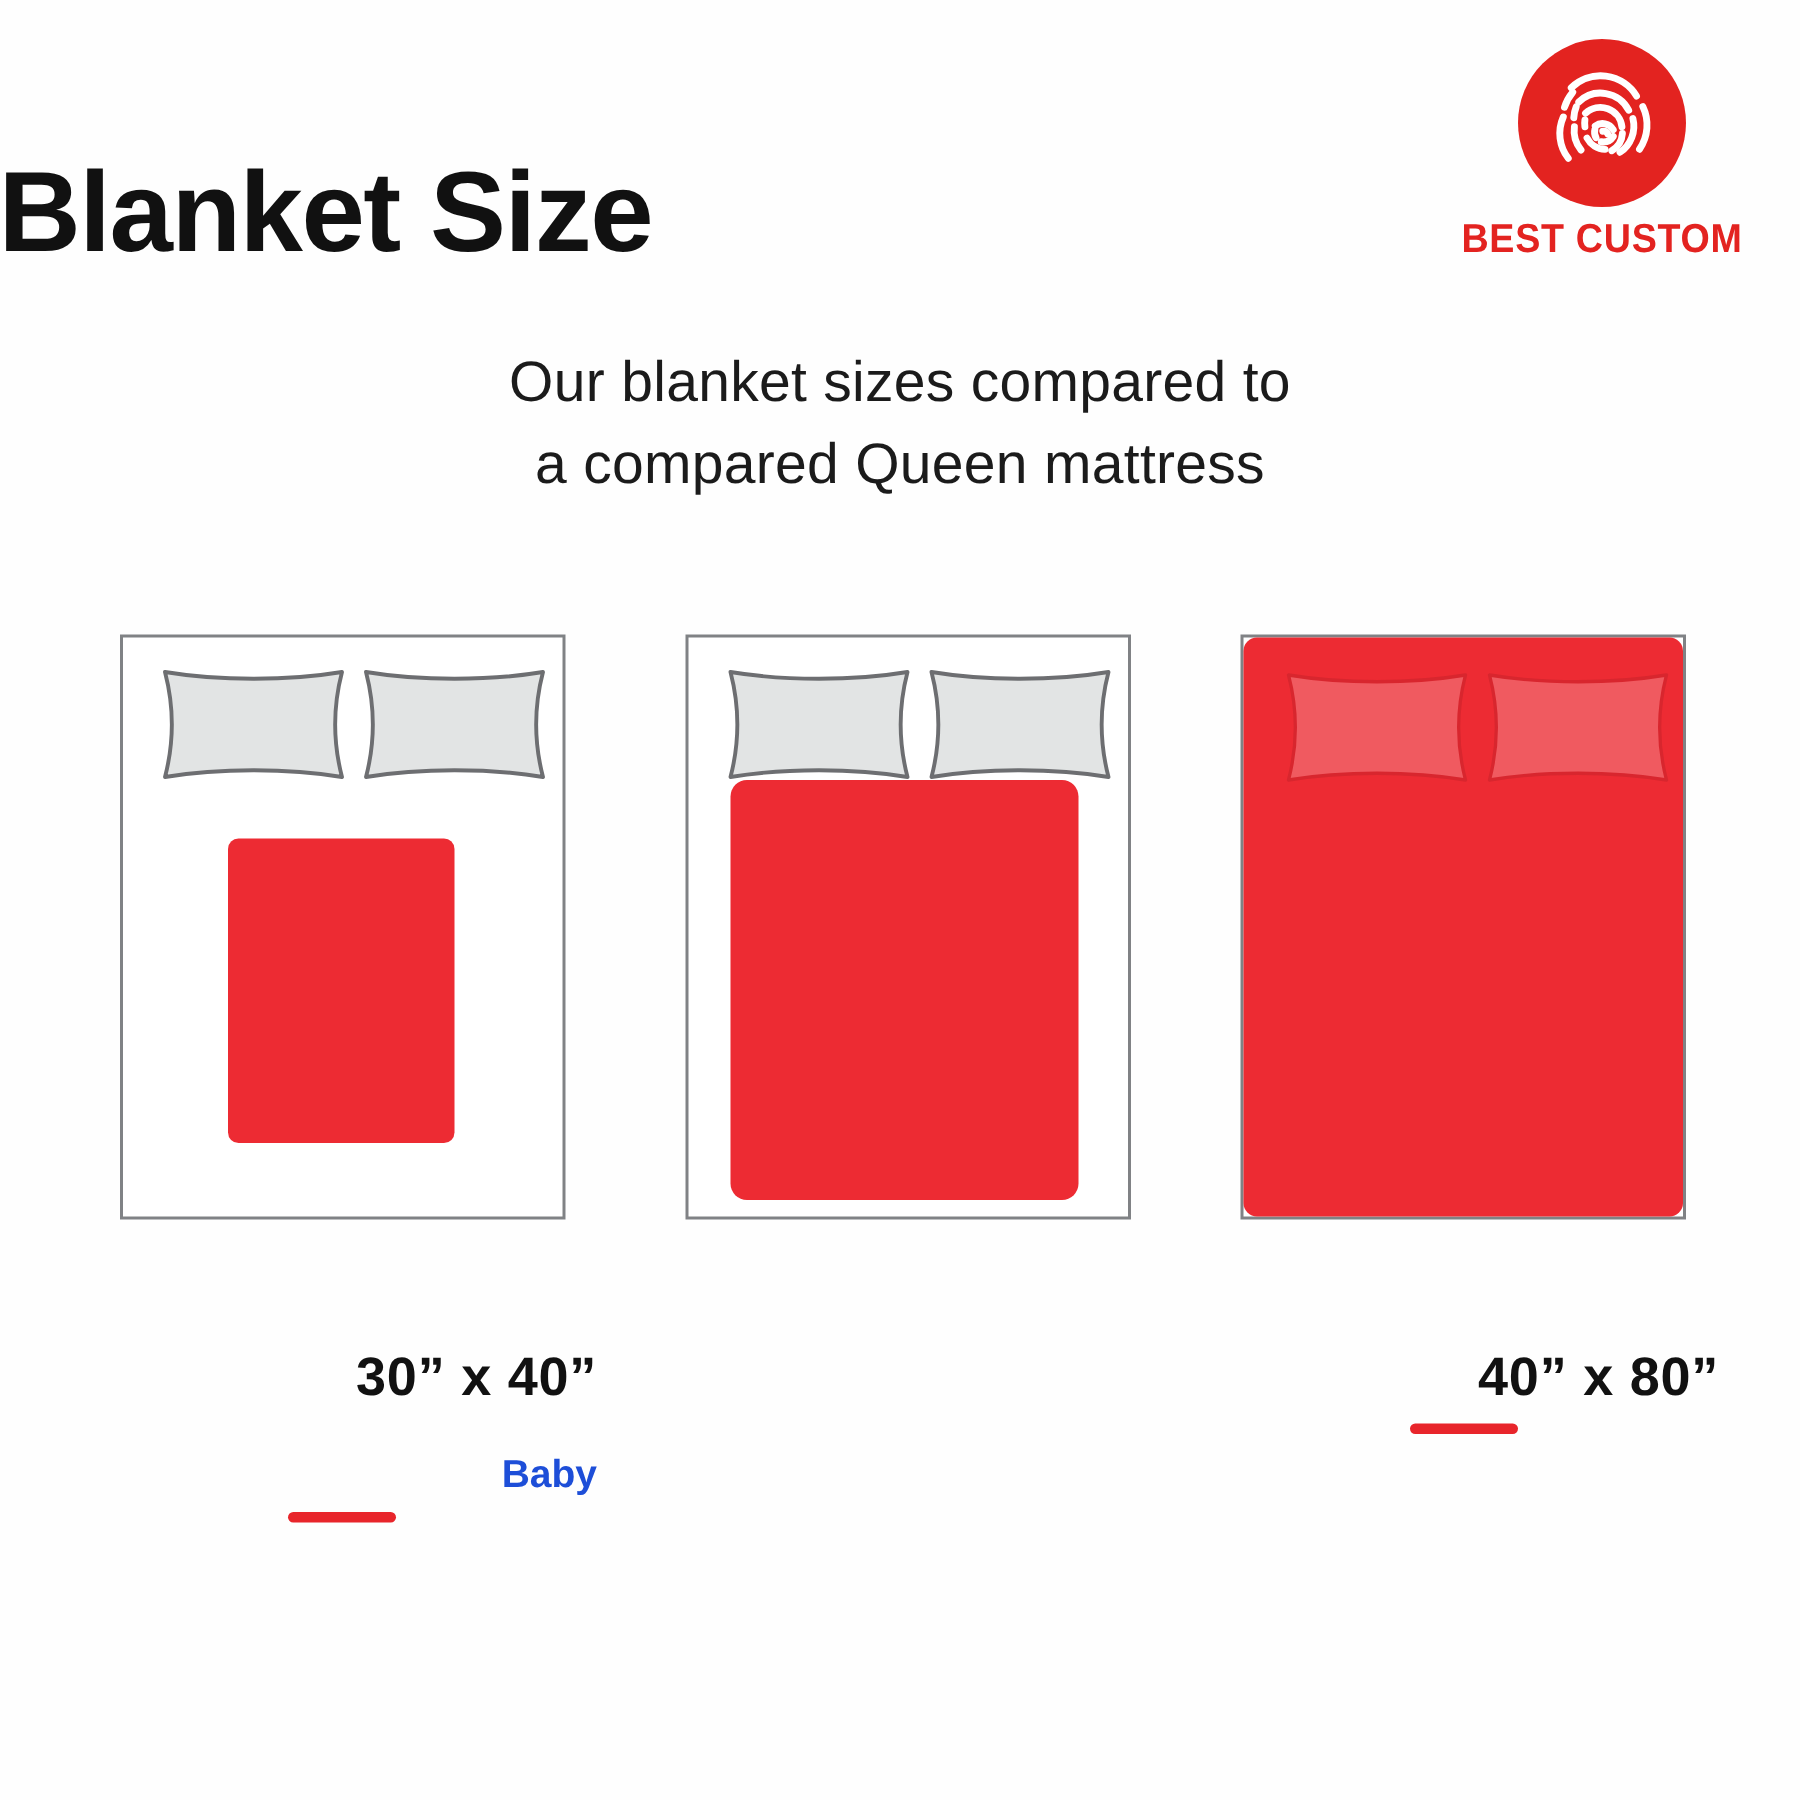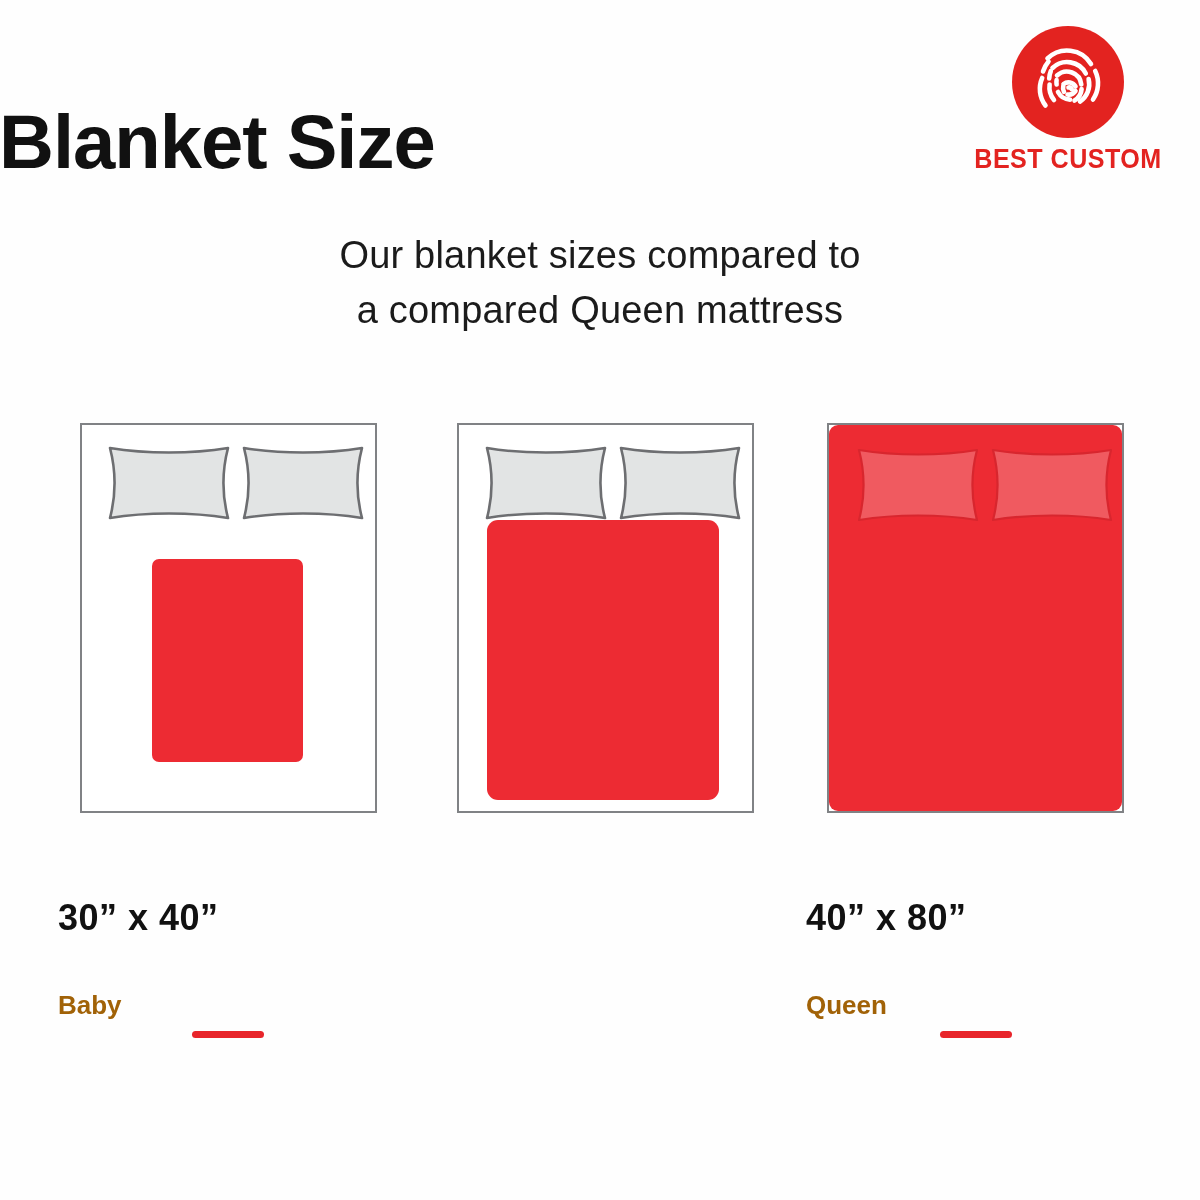--- a/index.html
+++ b/index.html
@@ -157,38 +157,38 @@
     position: absolute;
     top: 900px;
     left: 0;
     width: 1200px;
     height: 140px;
   }
   .caption {
     position: absolute;
     top: 0;
     width: 340px;
-    text-align: left;
+    text-align: right;
   }
   .cap-0 { left: 58px;  }
   .cap-1 { left: 432px; }
   .cap-2 { left: 806px; }
 
   .cap-dims {
     font-size: 36px;
     font-weight: 700;
     color: #111111;
     letter-spacing: 0.5px;
     line-height: 1;
   }
   .cap-name {
-    margin-top: 56px;
+    margin-top: 33px;
     font-size: 26px;
     font-weight: 700;
-    color: #a16207;
+    color: #1d4ed8;
     line-height: 1;
   }
   .cap-rule {
     margin: 13px auto 0;
     width: 72px;
     height: 7px;
     border-radius: 4px;
     background: #E8252B;
   }
 </style>
@@ -291,19 +291,18 @@
 
     <div class="caption cap-0">
       <div class="cap-dims">30” x 40”</div>
       <div class="cap-name">Baby</div>
       <div class="cap-rule"></div>
     </div>
 
 
     <div class="caption cap-2">
       <div class="cap-dims">40” x 80”</div>
-      <div class="cap-name">Queen</div>
       <div class="cap-rule"></div>
     </div>
 
   </div>
 
 </div>
 
 </body></html>

